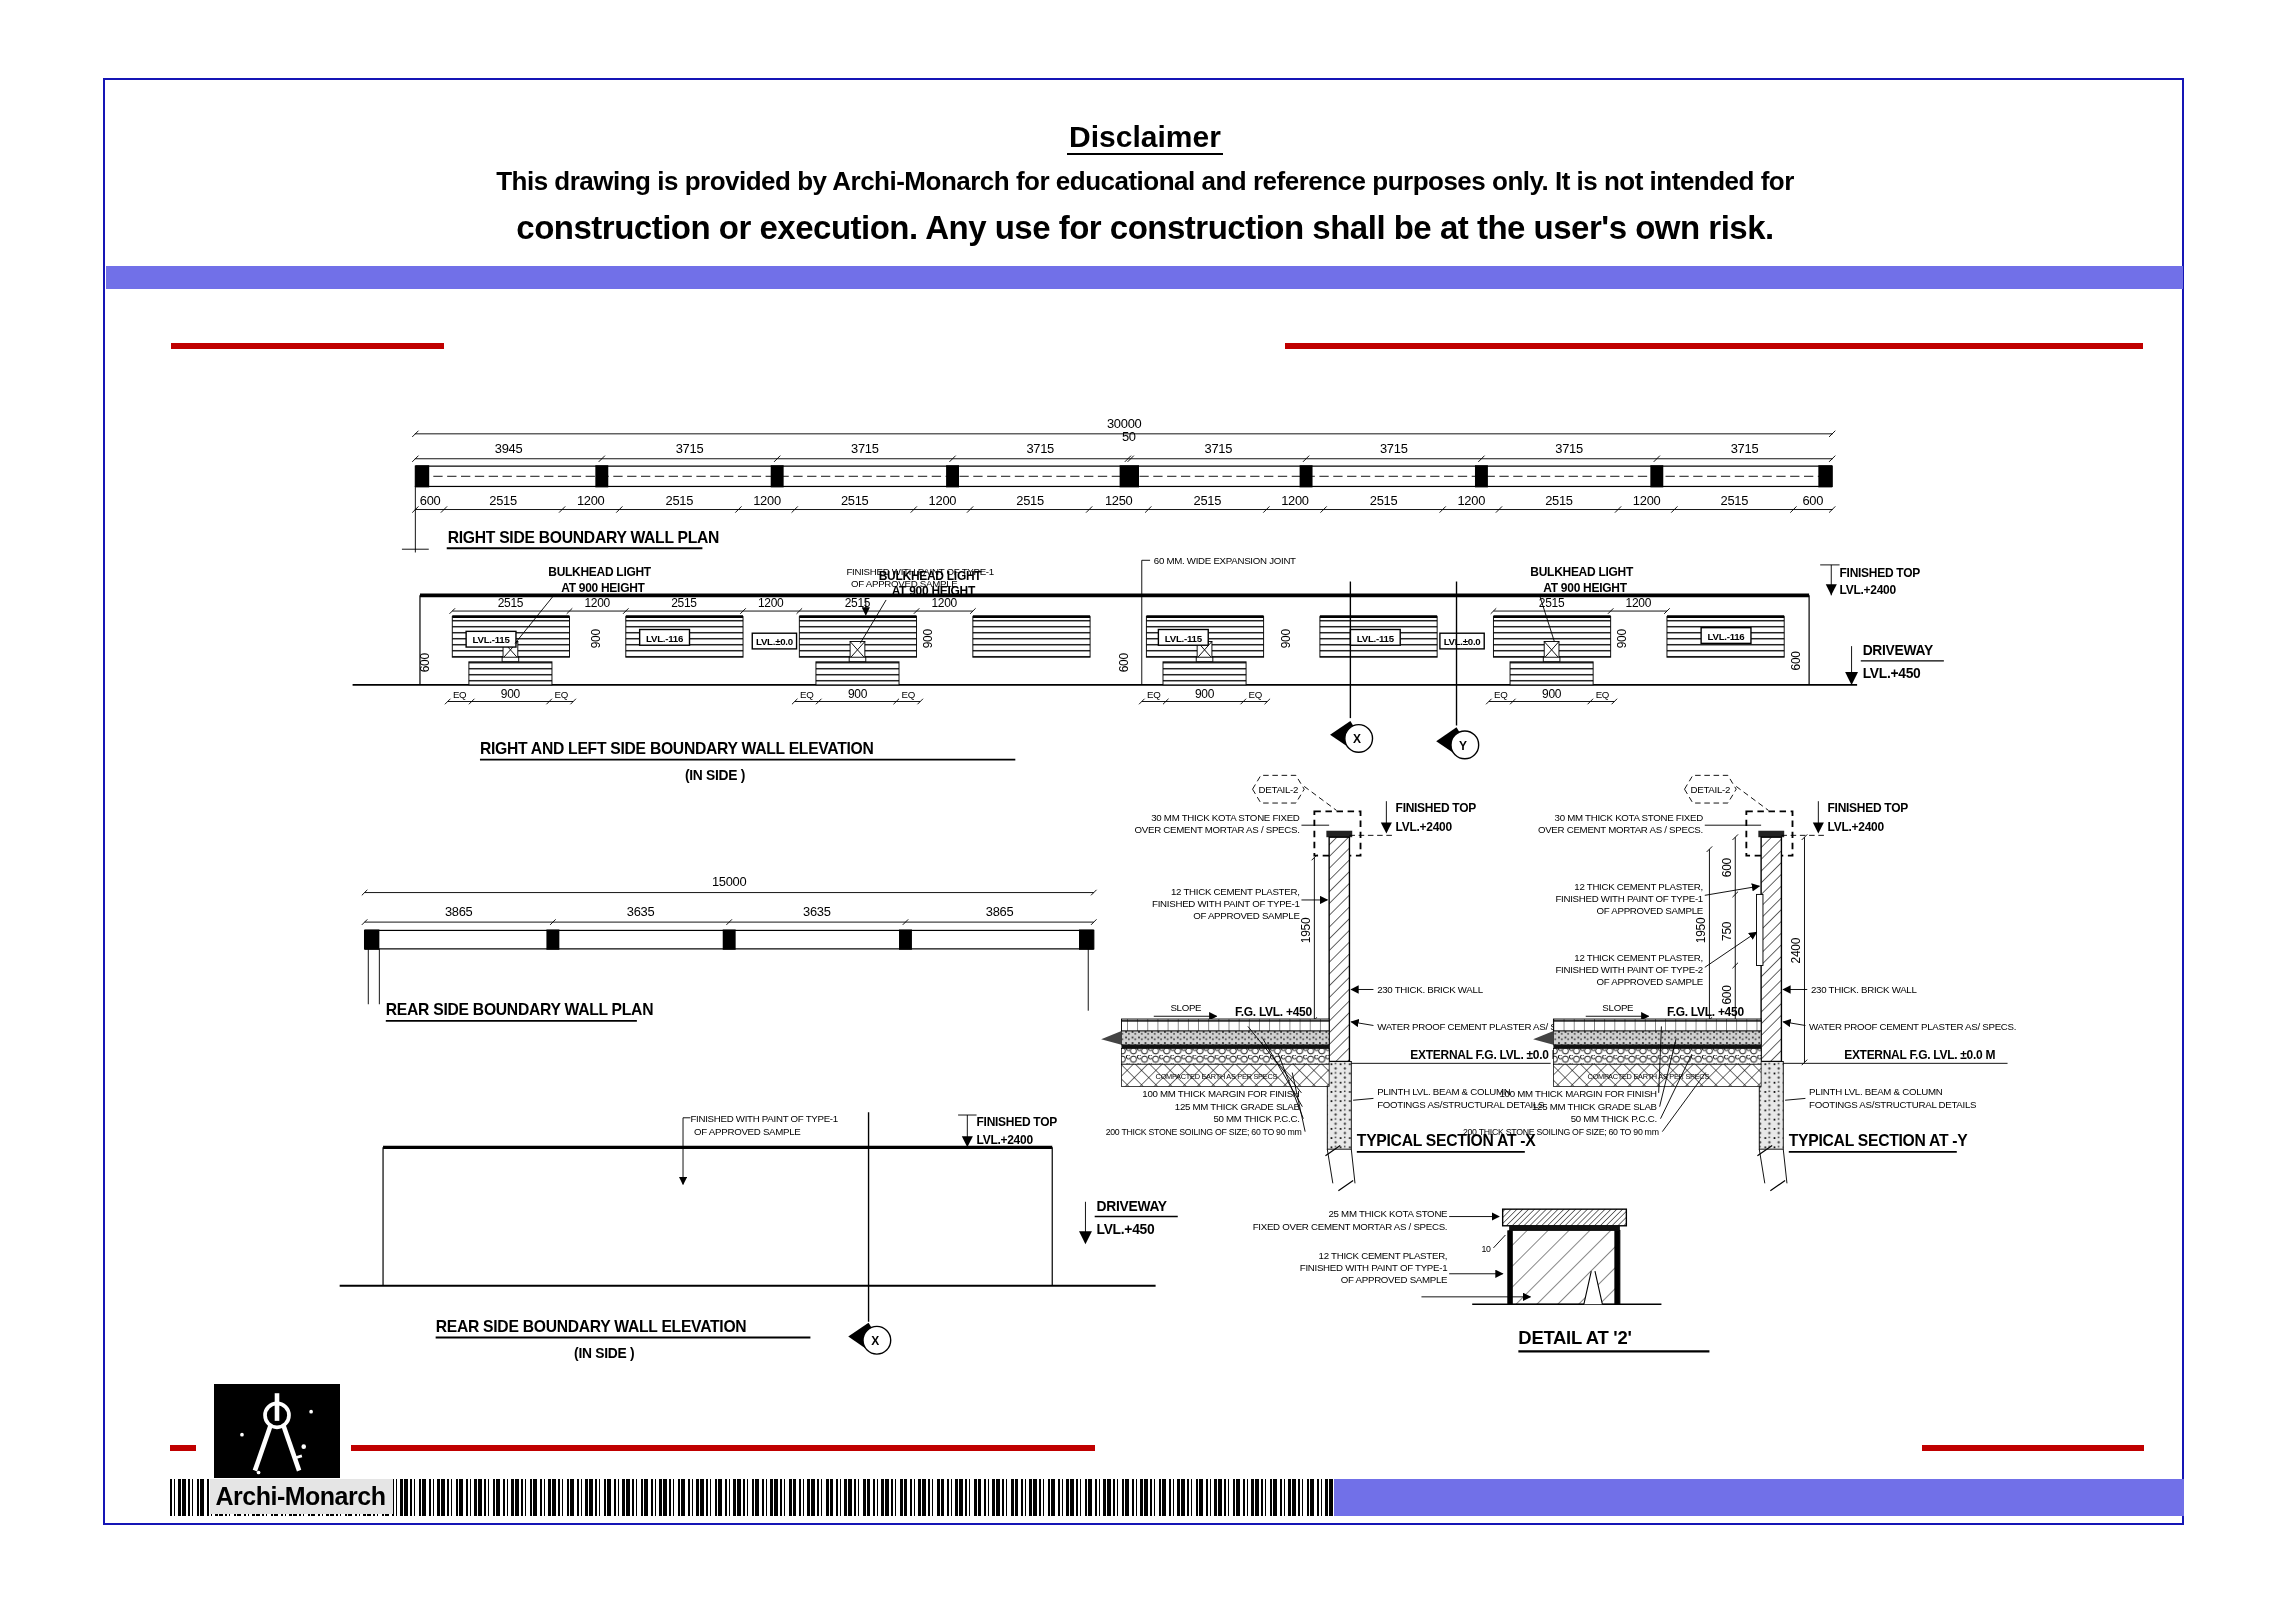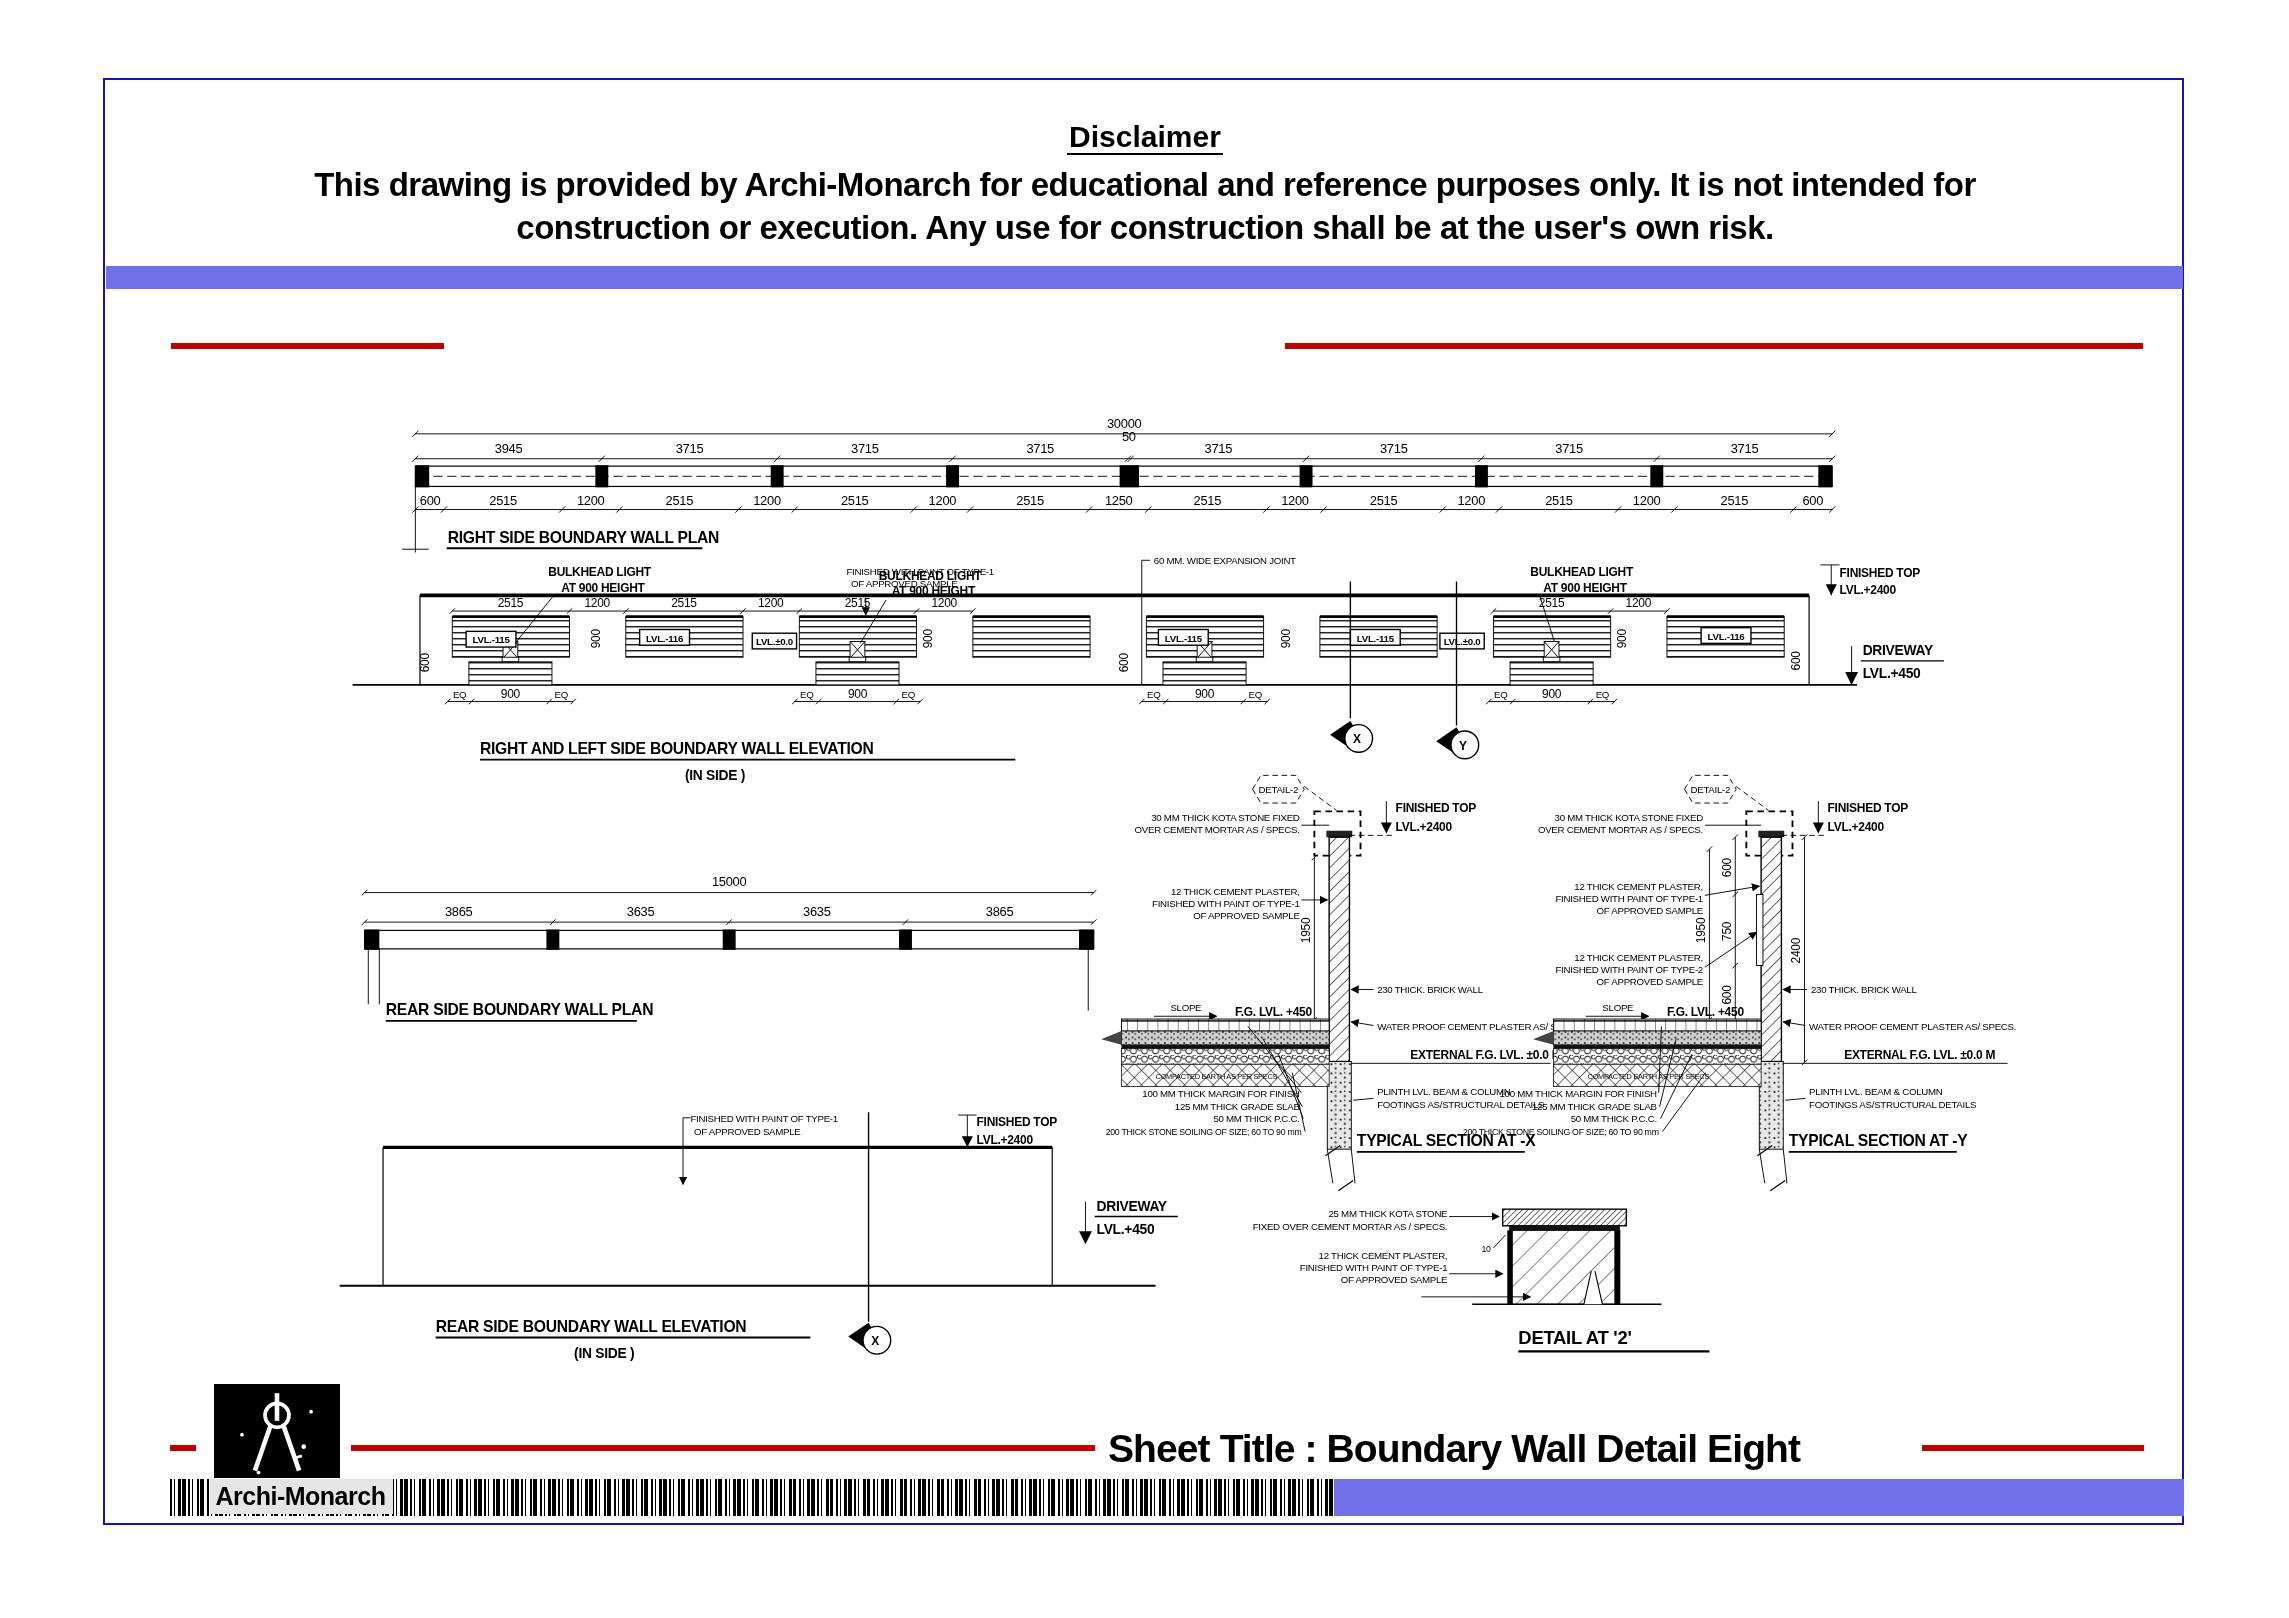--- a/index.html
+++ b/index.html
@@ -3,21 +3,21 @@
 <meta charset="utf-8">
 <style>
   html,body{margin:0;padding:0;background:#fff;}
   .page{position:relative;width:2290px;height:1619px;background:#fff;overflow:hidden;
         font-family:"Liberation Sans", sans-serif;color:#000;padding-left:24px;}
   .frame{position:absolute;left:103px;top:78px;width:2077px;height:1443px;border:2.8px solid #1515b5;background:#fff;}
   .abs{position:absolute;}
   .ctr{left:0;width:2290px;text-align:center;}
   .disc-title{top:120px;font-size:30px;font-weight:bold;}
   .disc-title span{border-bottom:2.8px solid #000;padding:0 1.8px;}
-  .disc-line1{top:166px;font-size:33px;font-weight:bold;letter-spacing:-0.5px;}
+  .disc-line1{top:166px;font-size:26px;font-weight:bold;letter-spacing:-0.5px;}
   .disc-line2{top:209px;font-size:33px;font-weight:bold;letter-spacing:-0.5px;}
   .topbar{left:106px;top:266px;width:2077px;height:23px;background:#7170e8;}
   .redline{background:#c00000;height:5.5px;}
   .cat-text{left:459px;top:323px;font-size:39px;font-weight:bold;letter-spacing:-0.9px;}
   .sheet-text{left:1108px;top:1427px;font-size:39px;font-weight:bold;letter-spacing:-0.9px;}
   .logo{left:214px;top:1384px;width:126px;height:94px;background:#000;}
   .brand{left:210px;top:1479px;font-size:25px;font-weight:bold;background:#e5e5e5;padding:2.8px 7.4px 2.8px 5.5px;letter-spacing:-0.5px;}
   .barcode{left:170px;top:1479px;width:1164px;height:37px;
      background:repeating-linear-gradient(90deg,#000 0 1.8px,#fff 1.8px 3.7px,#000 3.7px 4.6px,#fff 4.6px 8.3px,#000 8.3px 11px,#fff 11px 12px,#000 12px 15.7px,#fff 15.7px 18.5px);}
   .botbar{left:1334px;top:1479px;width:850px;height:37px;background:#7170e8;}
@@ -522,21 +522,20 @@
       <line x1="1540" y1="1405" x2="1658" y2="1405" stroke="#000" marker-end="url(#a)"></line>
       <path d="M1716 1413L1724 1377L1728 1377L1736 1413Z" fill="#fff"></path>
       <path d="M1716 1413L1724 1377M1728 1377L1736 1413" stroke="#000" stroke-width="1.2" fill="none"></path>
       <text class="t2" x="1645" y="1456">DETAIL AT '2'</text>
       <line x1="1645" y1="1464" x2="1852" y2="1464" stroke="#000" stroke-width="2.5"></line>
     </g>
   </svg>
 
   <div class="abs redline" style="left:170px;top:1445px;width:26px;"></div>
   <div class="abs redline" style="left:351px;top:1445px;width:744px;"></div>
-  <div class="abs sheet-text">Sheet Title : Boundary Wall Detail Eight</div>
   <div class="abs redline" style="left:1922px;top:1445px;width:222px;"></div>
 
   <div class="abs logo">
     <svg width="126" height="94" viewBox="0 0 136 102">
       <rect width="136" height="102" fill="#000"></rect>
       <line x1="68" y1="10" x2="68" y2="40" stroke="#fff" stroke-width="5"></line>
       <circle cx="68" cy="34" r="13" fill="none" stroke="#fff" stroke-width="4"></circle>
       <line x1="61" y1="45" x2="44" y2="94" stroke="#fff" stroke-width="5"></line>
       <line x1="75" y1="45" x2="92" y2="94" stroke="#fff" stroke-width="5"></line>
       <line x1="88" y1="80" x2="95" y2="78" stroke="#fff" stroke-width="3"></line>

